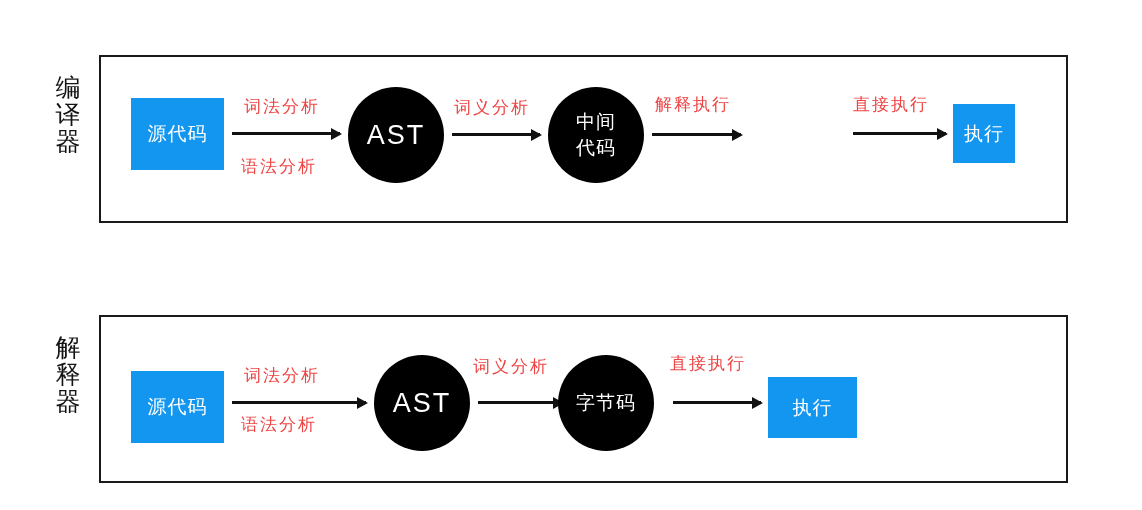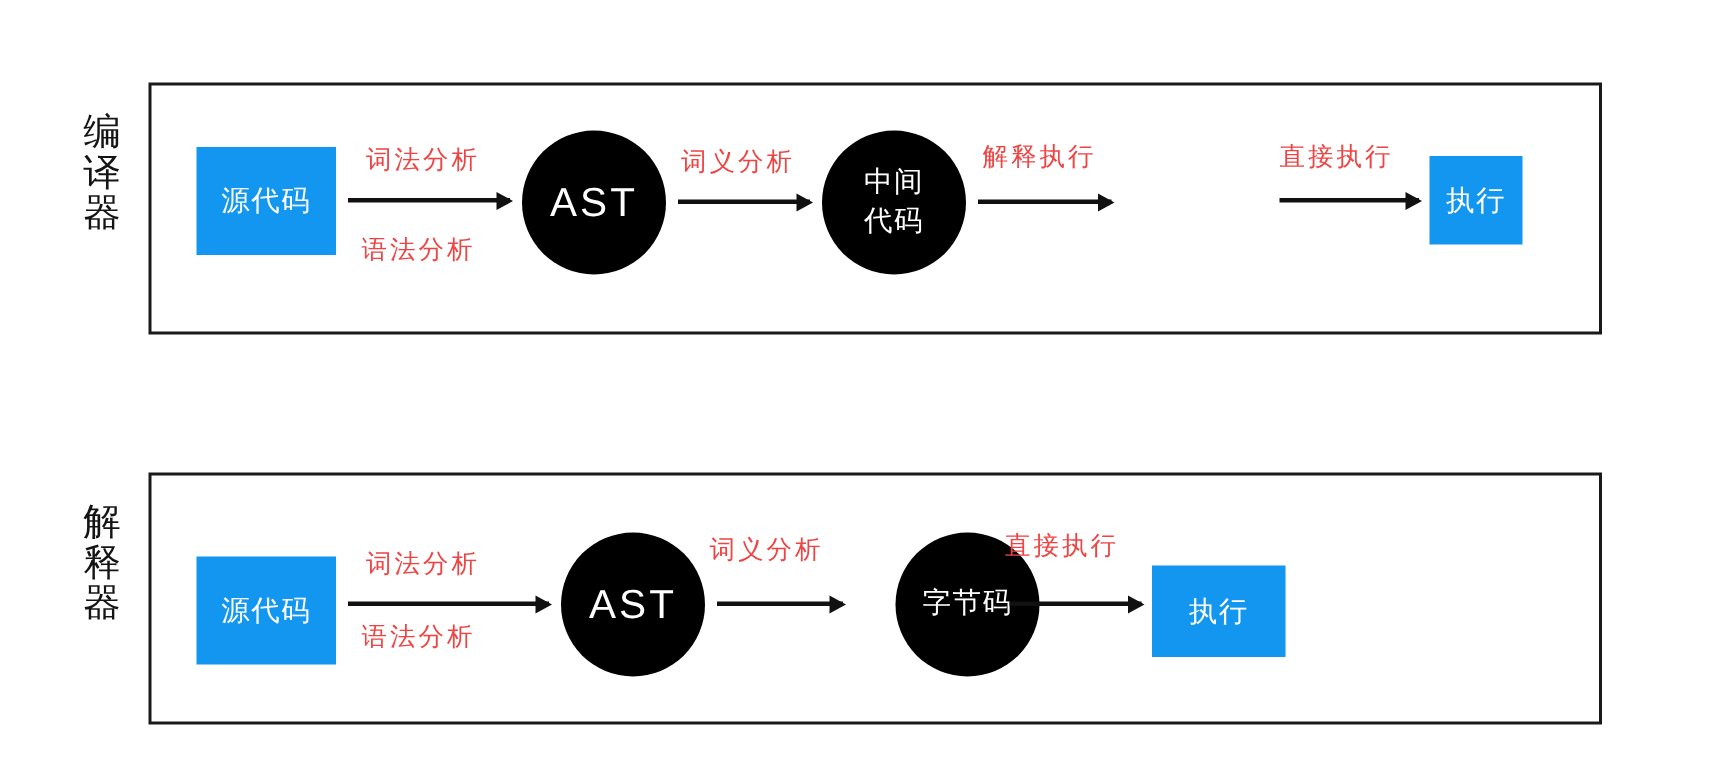--- a/index.html
+++ b/index.html
@@ -86,21 +86,21 @@
   
   #c-source  { left: 131px; top: 98px;  width: 93px;  height: 72px; }
   #c-ast     { left: 348px; top: 87px;  width: 96px;  height: 96px; }
   #c-ir      { left: 548px; top: 87px;  width: 96px;  height: 96px; }
   #c-binary  { left: 749px; top: 87px;  width: 96px;  height: 96px; }
   #c-exec    { left: 953px; top: 104px; width: 62px;  height: 59px; }
 
   
   #i-source  { left: 131px; top: 371px; width: 93px;  height: 72px; }
   #i-ast     { left: 374px; top: 355px; width: 96px;  height: 96px; }
-  #i-bytecode{ left: 597px; top: 355px; width: 96px;  height: 96px; }
+  #i-bytecode{ left: 558px; top: 355px; width: 96px;  height: 96px; }
   #i-exec    { left: 768px; top: 377px; width: 89px;  height: 61px; }
 
   
   .arrow {
     position: absolute;
     height: 3px;
     background: #111111;
   }
   .arrow::after {
     content: "";

